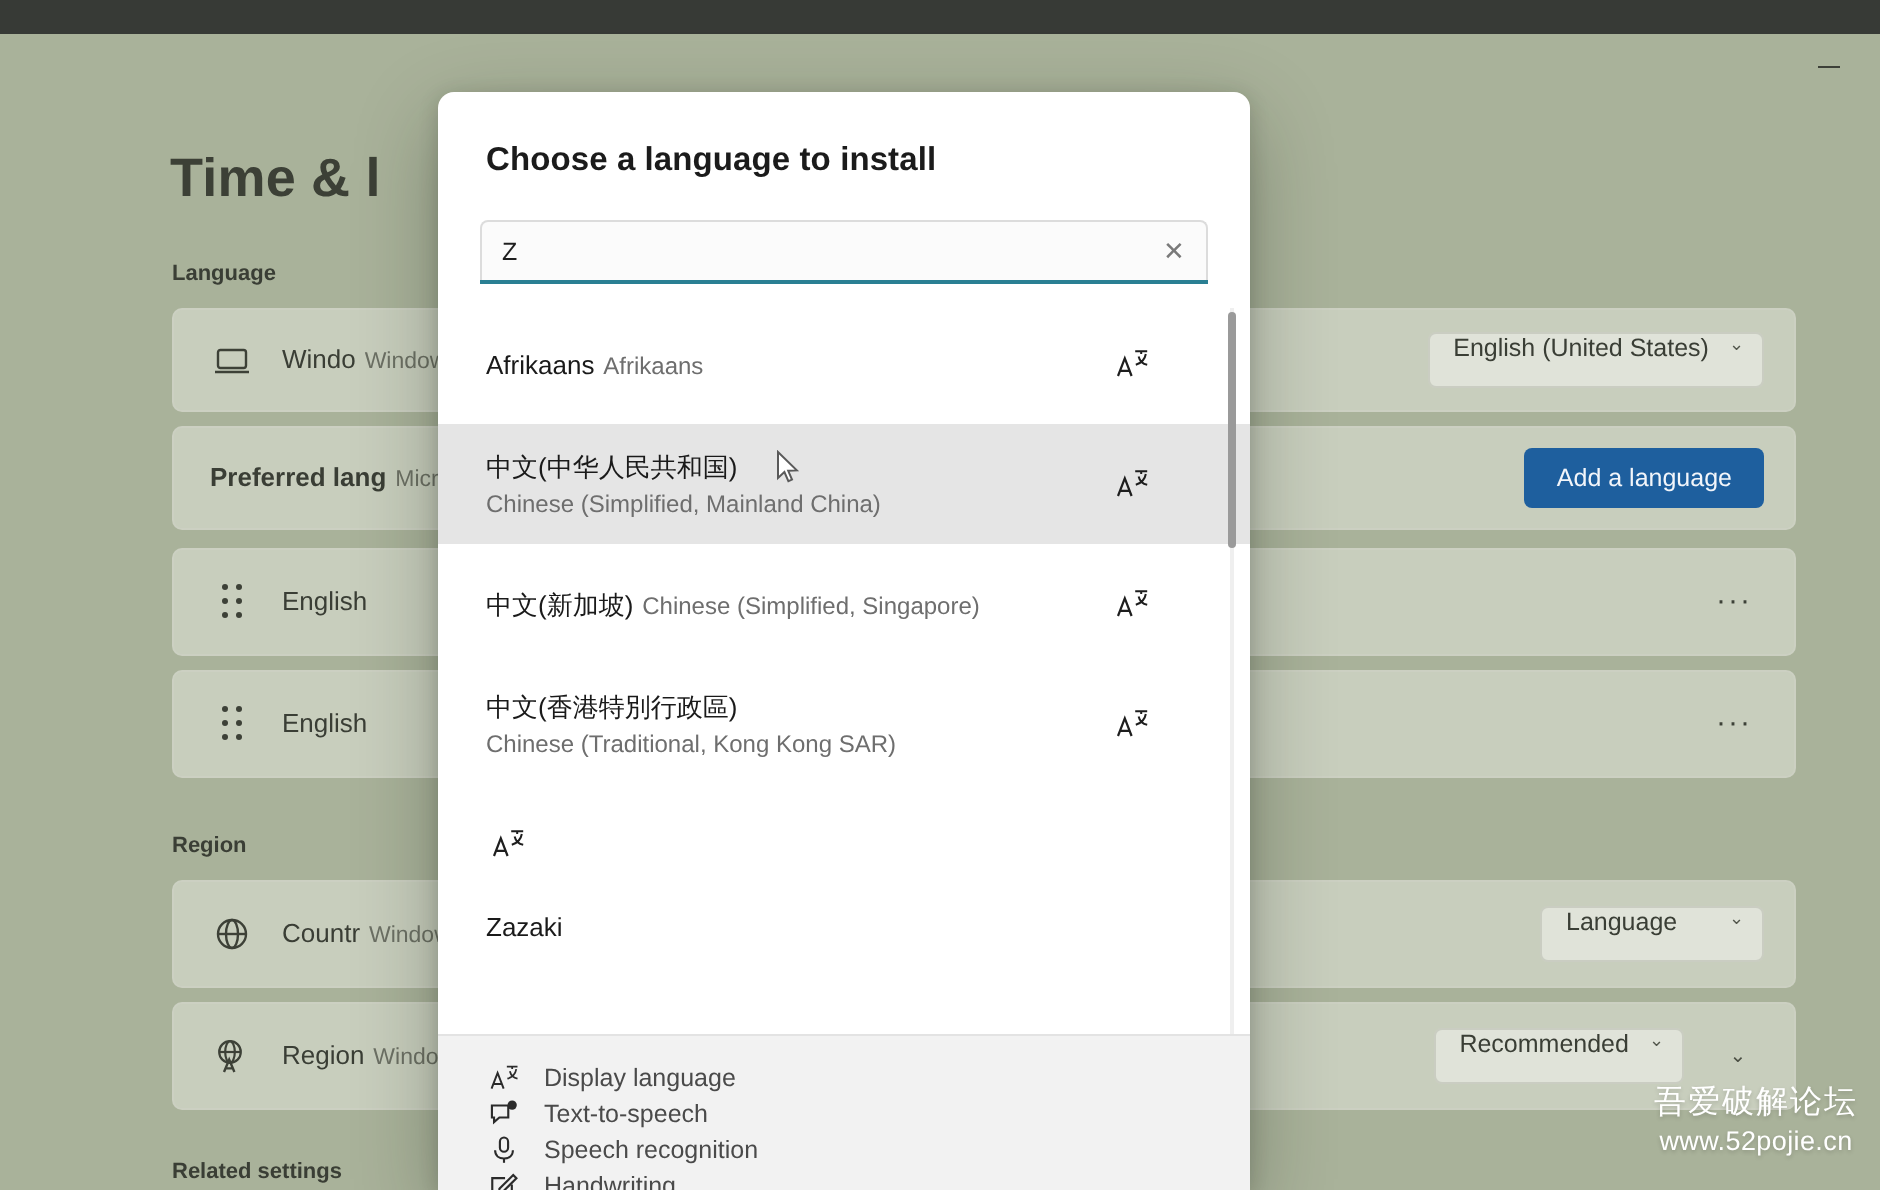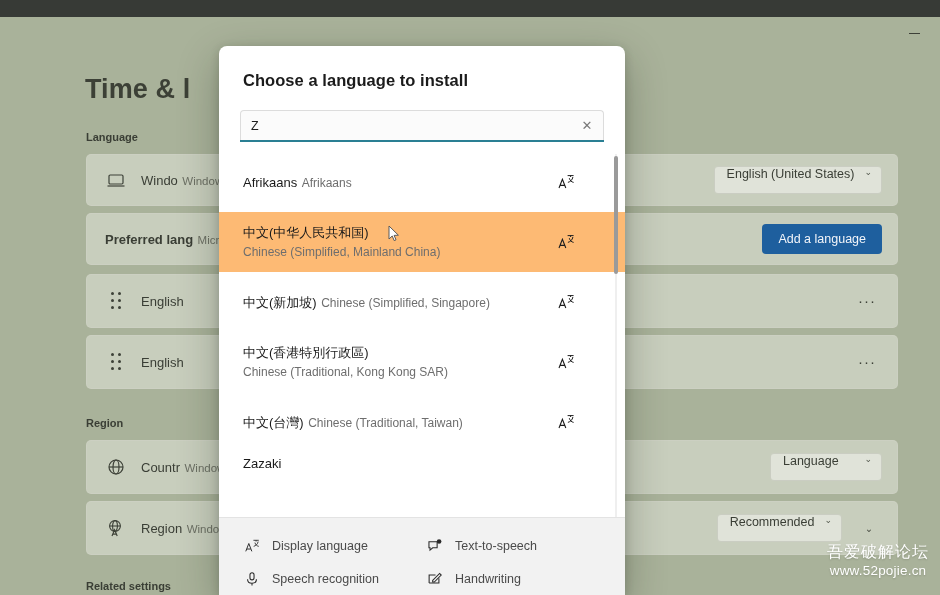--- a/index.html
+++ b/index.html
@@ -238,21 +238,21 @@
   .lang-list { }
 
   .lang-item {
     position: relative;
     display: flex;
     align-items: center;
     padding: 0 48px 0 24px;
     height: 60px;
     gap: 10px;
   }
-  .lang-item.hover { background: #fdba74; }
+  .lang-item.hover { background: #e5e5e5; }
 
   .lang-text { flex: 1 1 auto; min-width: 0; }
   .lang-native {
     font-size: 13px;
     color: #1a1a1a;
     line-height: 19px;
     white-space: nowrap;
   }
   .lang-en {
     font-size: 12px;
@@ -295,21 +295,21 @@
   }
 
   
   .dialog-footer {
     flex: 0 0 auto;
     height: 78px;
     background: #f2f2f2;
     border-top: 1px solid #e3e3e3;
     padding: 12px 24px 0 24px;
     display: grid;
-    grid-template-columns: 1fr 1fr;
+    grid-template-columns: 1fr;
     grid-template-rows: 1fr 1fr;
     column-gap: 8px;
   }
   .legend-item {
     display: flex;
     align-items: center;
     gap: 11px;
     font-size: 12.5px;
     color: #4a4a4a;
   }
@@ -518,24 +518,20 @@
           <span class="lang-feat">
             <svg width="18" height="18" viewBox="0 0 18 18" fill="none" stroke="currentColor" stroke-width="1.1">
               <path d="M2 15 L5.4 6.2 L8.8 15 M3.3 12.4 H7.5"></path>
               <path d="M10.6 2.6 H16.6 M13.6 2.6 V4 M15.9 4 C15.4 7 13.4 8.6 10.9 9.4 M12.3 5.2 C12.9 7.6 14.6 9 16.6 9.4" stroke-width="1"></path>
             </svg>
           </span>
         </div>
 
 
         <div class="lang-item">
-          <span class="lang-text">
-            <span class="lang-native">中文(台灣)</span>
-            <span class="lang-en">Chinese (Traditional, Taiwan)</span>
-          </span>
           <span class="lang-feat">
             <svg width="18" height="18" viewBox="0 0 18 18" fill="none" stroke="currentColor" stroke-width="1.1">
               <path d="M2 15 L5.4 6.2 L8.8 15 M3.3 12.4 H7.5"></path>
               <path d="M10.6 2.6 H16.6 M13.6 2.6 V4 M15.9 4 C15.4 7 13.4 8.6 10.9 9.4 M12.3 5.2 C12.9 7.6 14.6 9 16.6 9.4" stroke-width="1"></path>
             </svg>
           </span>
         </div>
 
         <div class="lang-item partial">
           <span class="lang-text">

